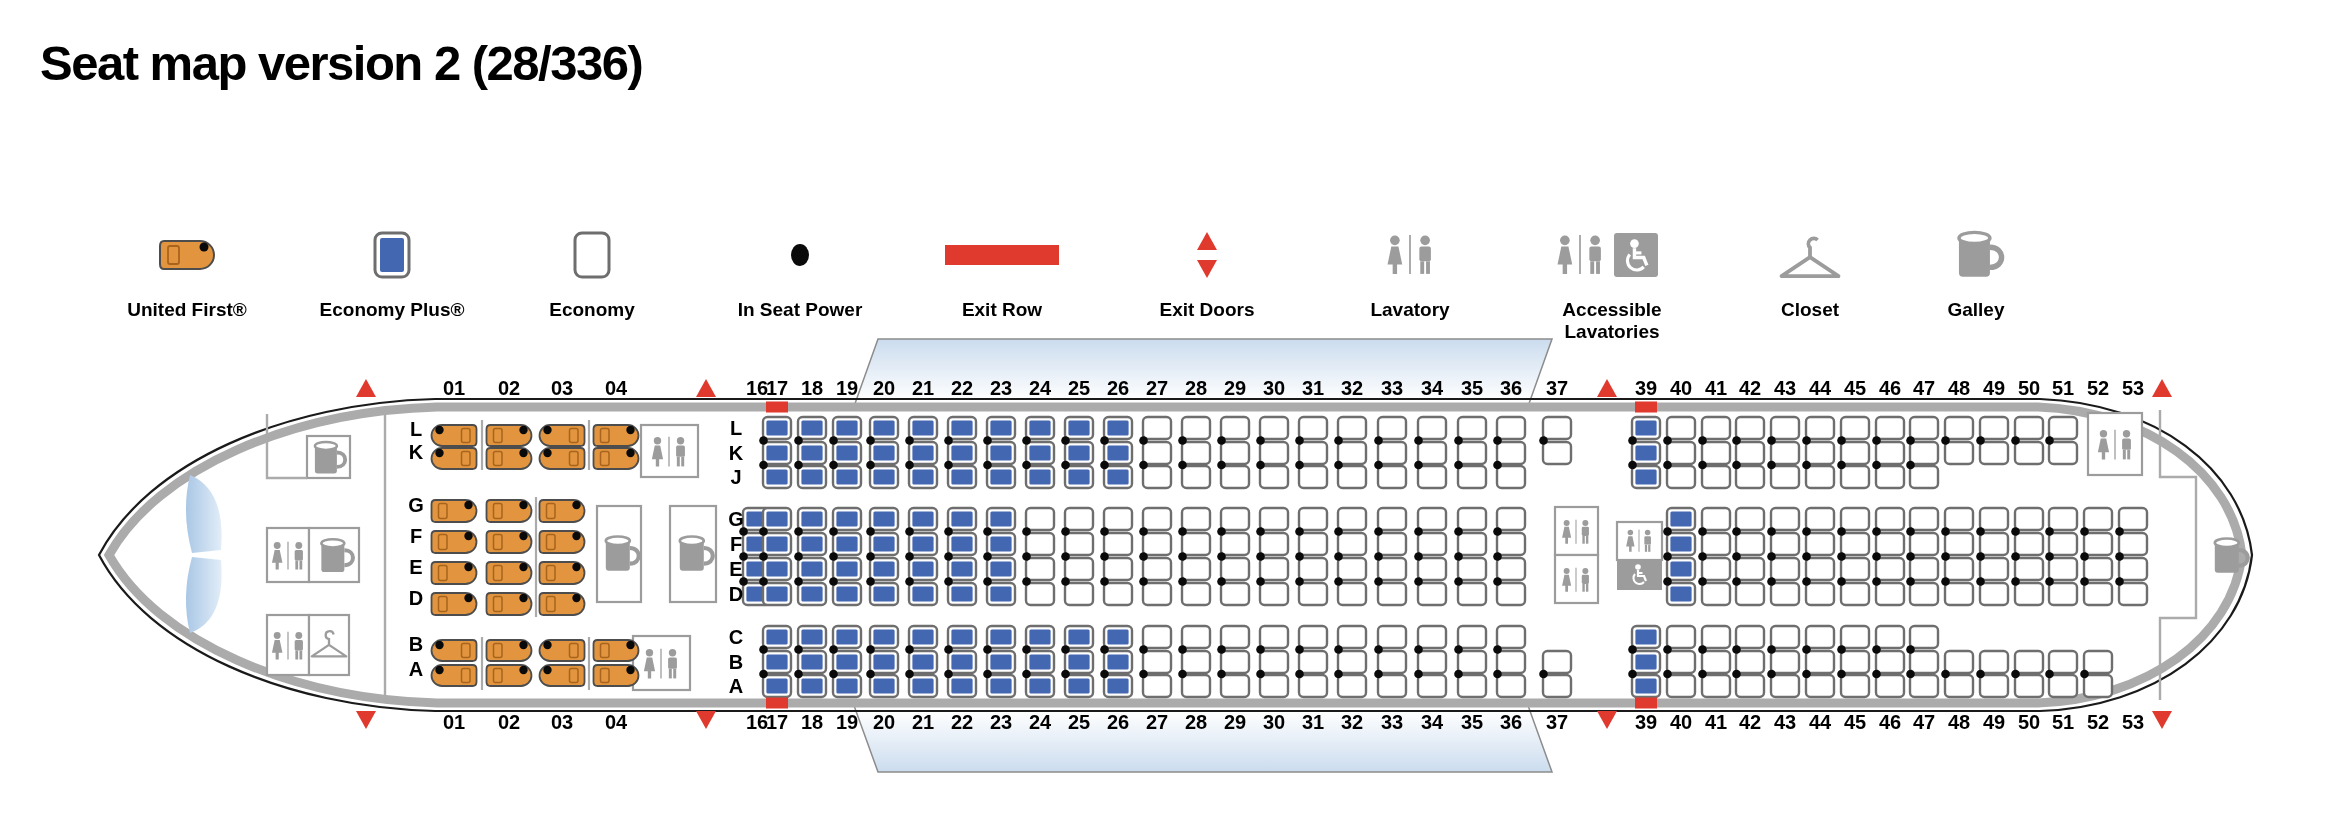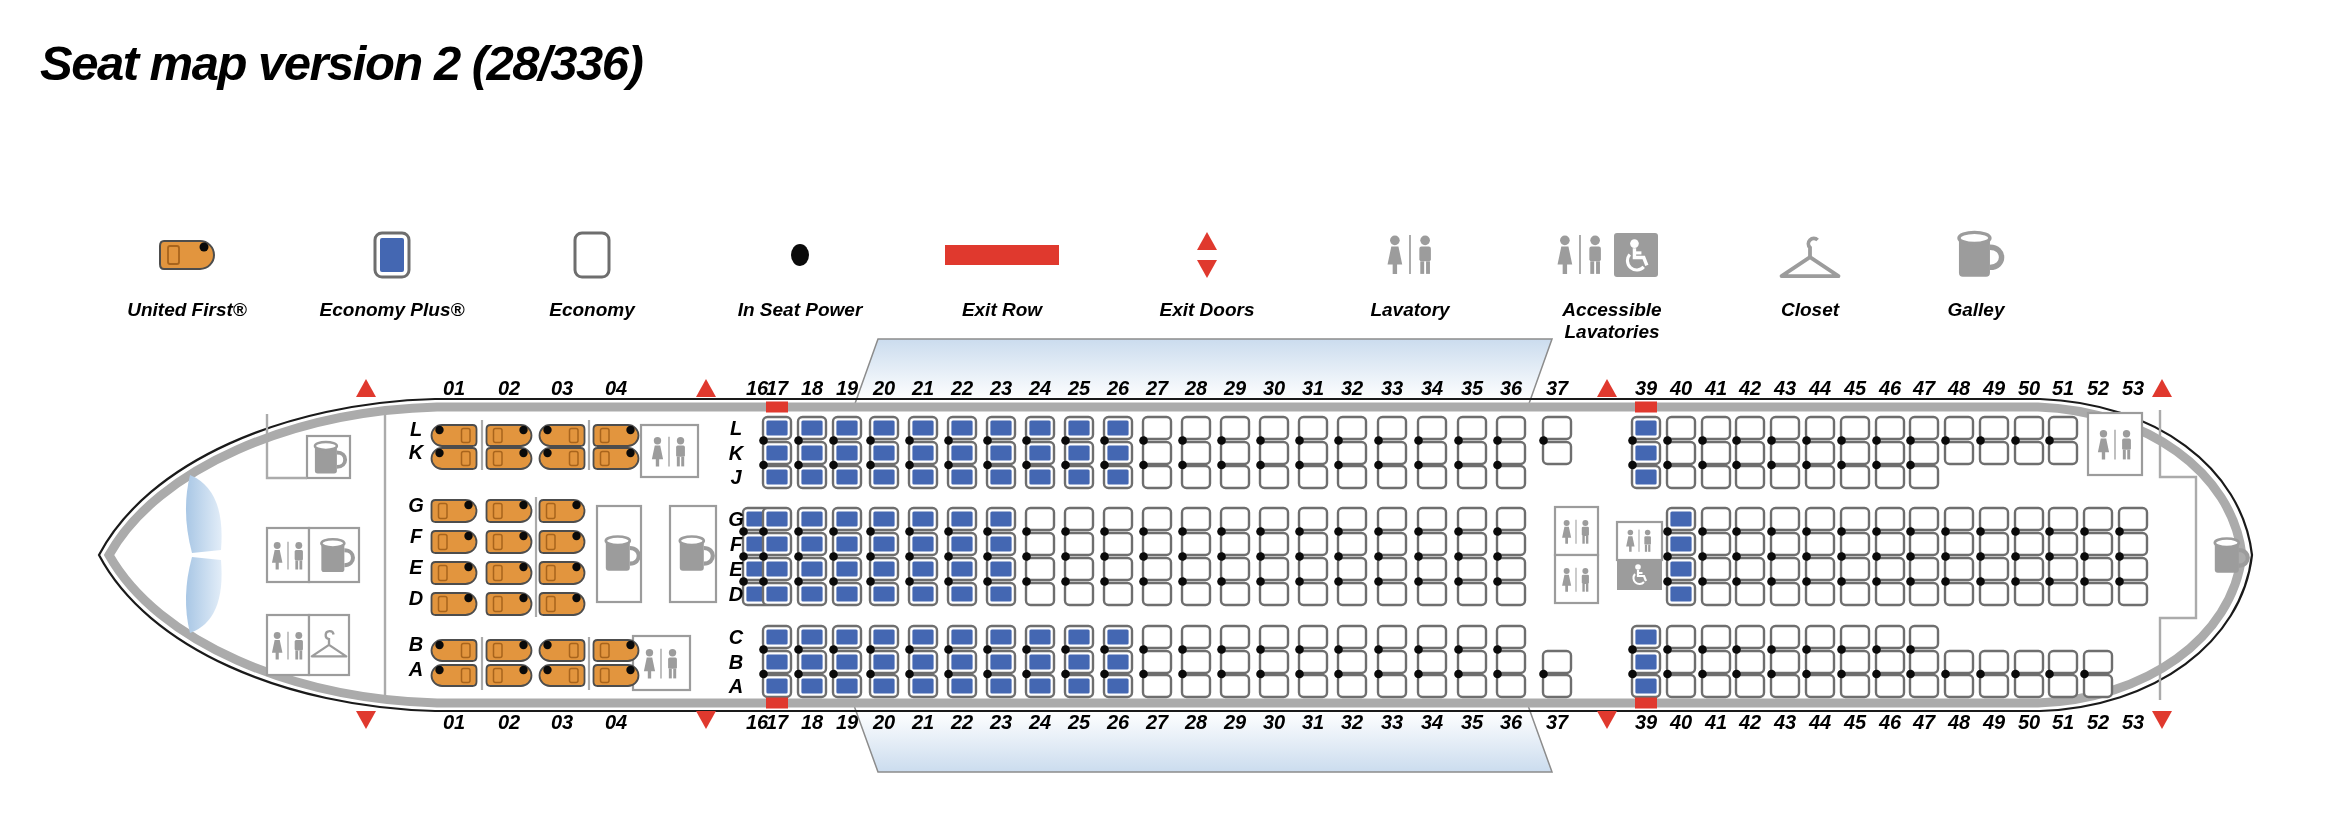--- a/index.html
+++ b/index.html
@@ -1,17 +1,17 @@
 <!DOCTYPE html>
 <html><head>
 <meta charset="utf-8">
 <style>
   html,body{margin:0;padding:0;background:#ffffff;}
   body{font-family:"Liberation Sans","DejaVu Sans",sans-serif;}
-  #stage{position:relative;width:2346px;height:820px;background:#fff;overflow:hidden;font-style:italic;}
+  #stage{position:relative;width:2346px;height:820px;background:#fff;overflow:hidden;}
   #stage svg{position:absolute;left:0;top:0;}
   text{font-family:"Liberation Sans","DejaVu Sans",sans-serif;}
   .title-text{font-size:49px;font-weight:bold;letter-spacing:-1.5px;fill:#000;}
   .legend-label{font-size:19px;font-weight:bold;fill:#000;}
   .col-num{font-size:20px;font-weight:bold;fill:#000;}
   .row-letter{font-size:20px;font-weight:bold;fill:#000;}
 </style>
 </head>
 <body>
 

